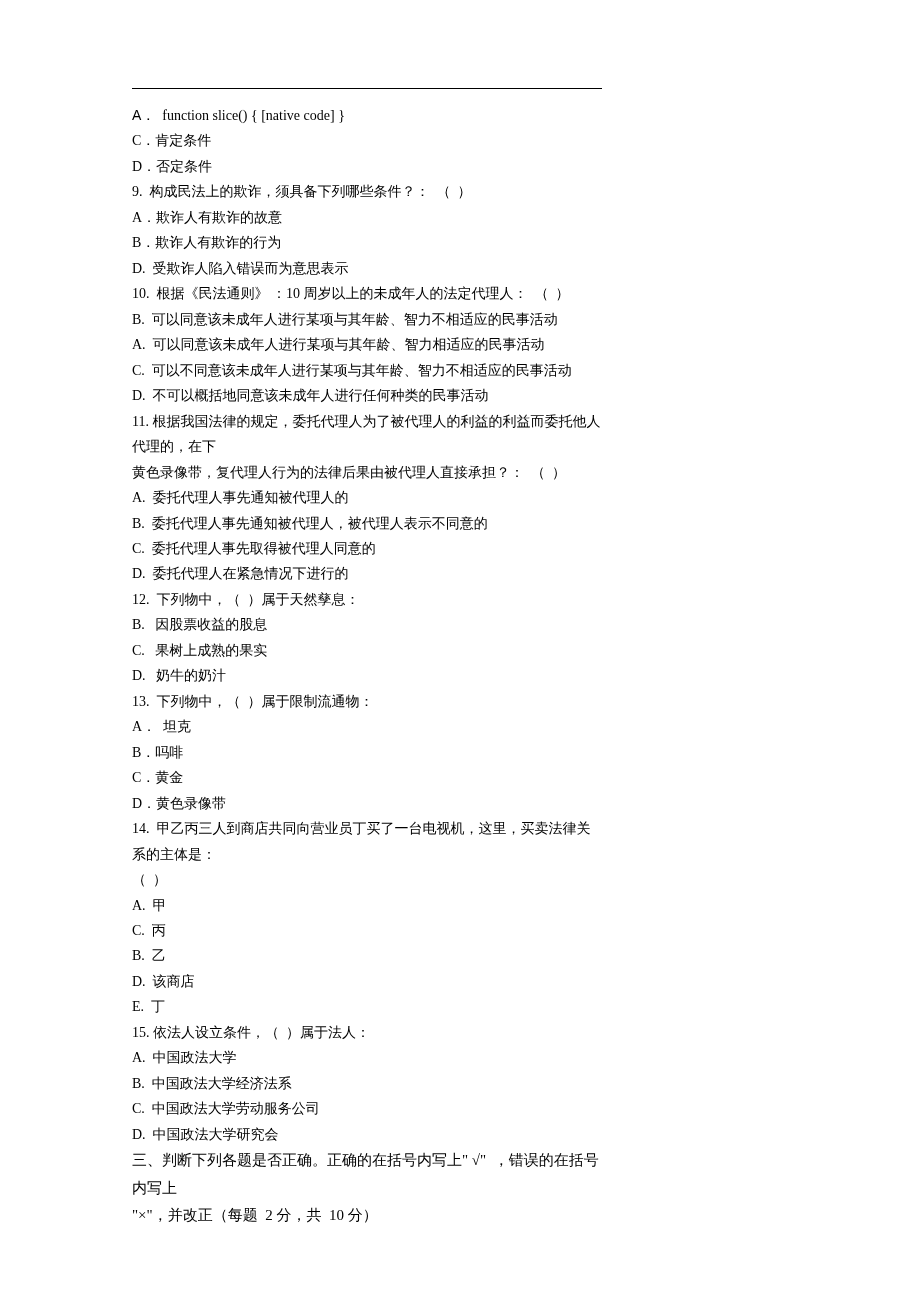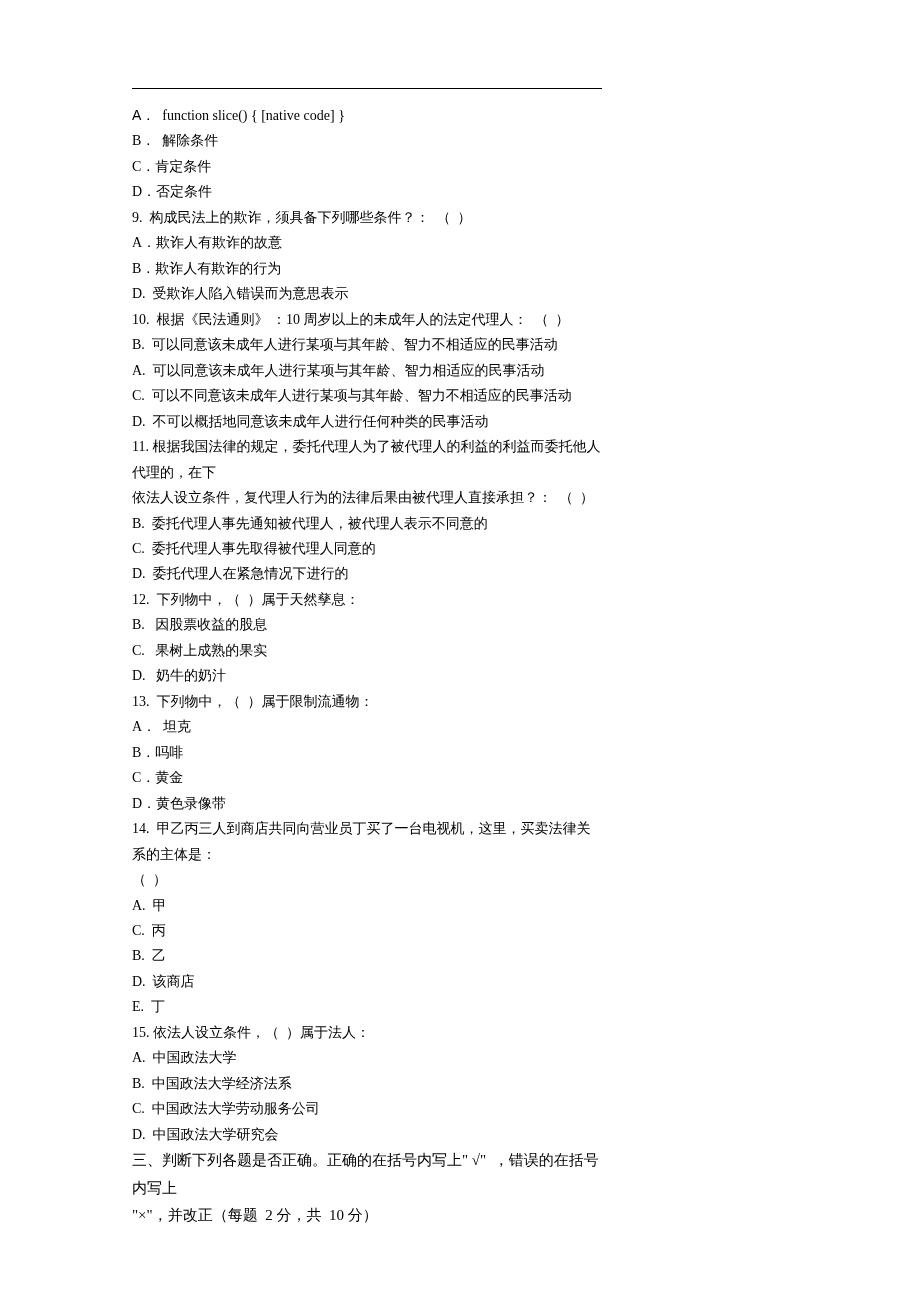--- a/index.html
+++ b/index.html
@@ -33,37 +33,37 @@
     font-size: 15px;
   }
 </style>
 </head>
 <body>
 
 <div class="page">
   <hr class="rule">
 
   <div class="line"><span class="sans">A</span>．  <span>function slice() { [native code] }</span></div>
-  <div class="line">B．  解除条件</div>
   <div class="line">C．肯定条件</div>
   <div class="line">D．否定条件</div>
 
   <div class="line">9.  构成民法上的欺诈，须具备下列哪些条件？：  （  ）</div>
   <div class="line">A．欺诈人有欺诈的故意</div>
   <div class="line">B．欺诈人有欺诈的行为</div>
   <div class="line">D.  受欺诈人陷入错误而为意思表示</div>
 
   <div class="line">10.  根据《民法通则》 ：10 周岁以上的未成年人的法定代理人：  （  ）</div>
   <div class="line">B.  可以同意该未成年人进行某项与其年龄、智力不相适应的民事活动</div>
   <div class="line">A.  可以同意该未成年人进行某项与其年龄、智力相适应的民事活动</div>
   <div class="line">C.  可以不同意该未成年人进行某项与其年龄、智力不相适应的民事活动</div>
   <div class="line">D.  不可以概括地同意该未成年人进行任何种类的民事活动</div>
 
   <div class="line">11. 根据我国法律的规定，委托代理人为了被代理人的利益的利益而委托他人代理的，在下</div>
-  <div class="line">依法人设立条件，复代理人行为的法律后果由被代理人直接承担？：  （  ）</div>
+  <div class="line">黄色录像带，复代理人行为的法律后果由被代理人直接承担？：  （  ）</div>
+  <div class="line">A.  委托代理人事先通知被代理人的</div>
   <div class="line">B.  委托代理人事先通知被代理人，被代理人表示不同意的</div>
   <div class="line">C.  委托代理人事先取得被代理人同意的</div>
   <div class="line">D.  委托代理人在紧急情况下进行的</div>
 
   <div class="line">12.  下列物中，（  ）属于天然孳息：</div>
   <div class="line">B.   因股票收益的股息</div>
   <div class="line">C.   果树上成熟的果实</div>
   <div class="line">D.   奶牛的奶汁</div>
 
   <div class="line">13.  下列物中，（  ）属于限制流通物：</div>

